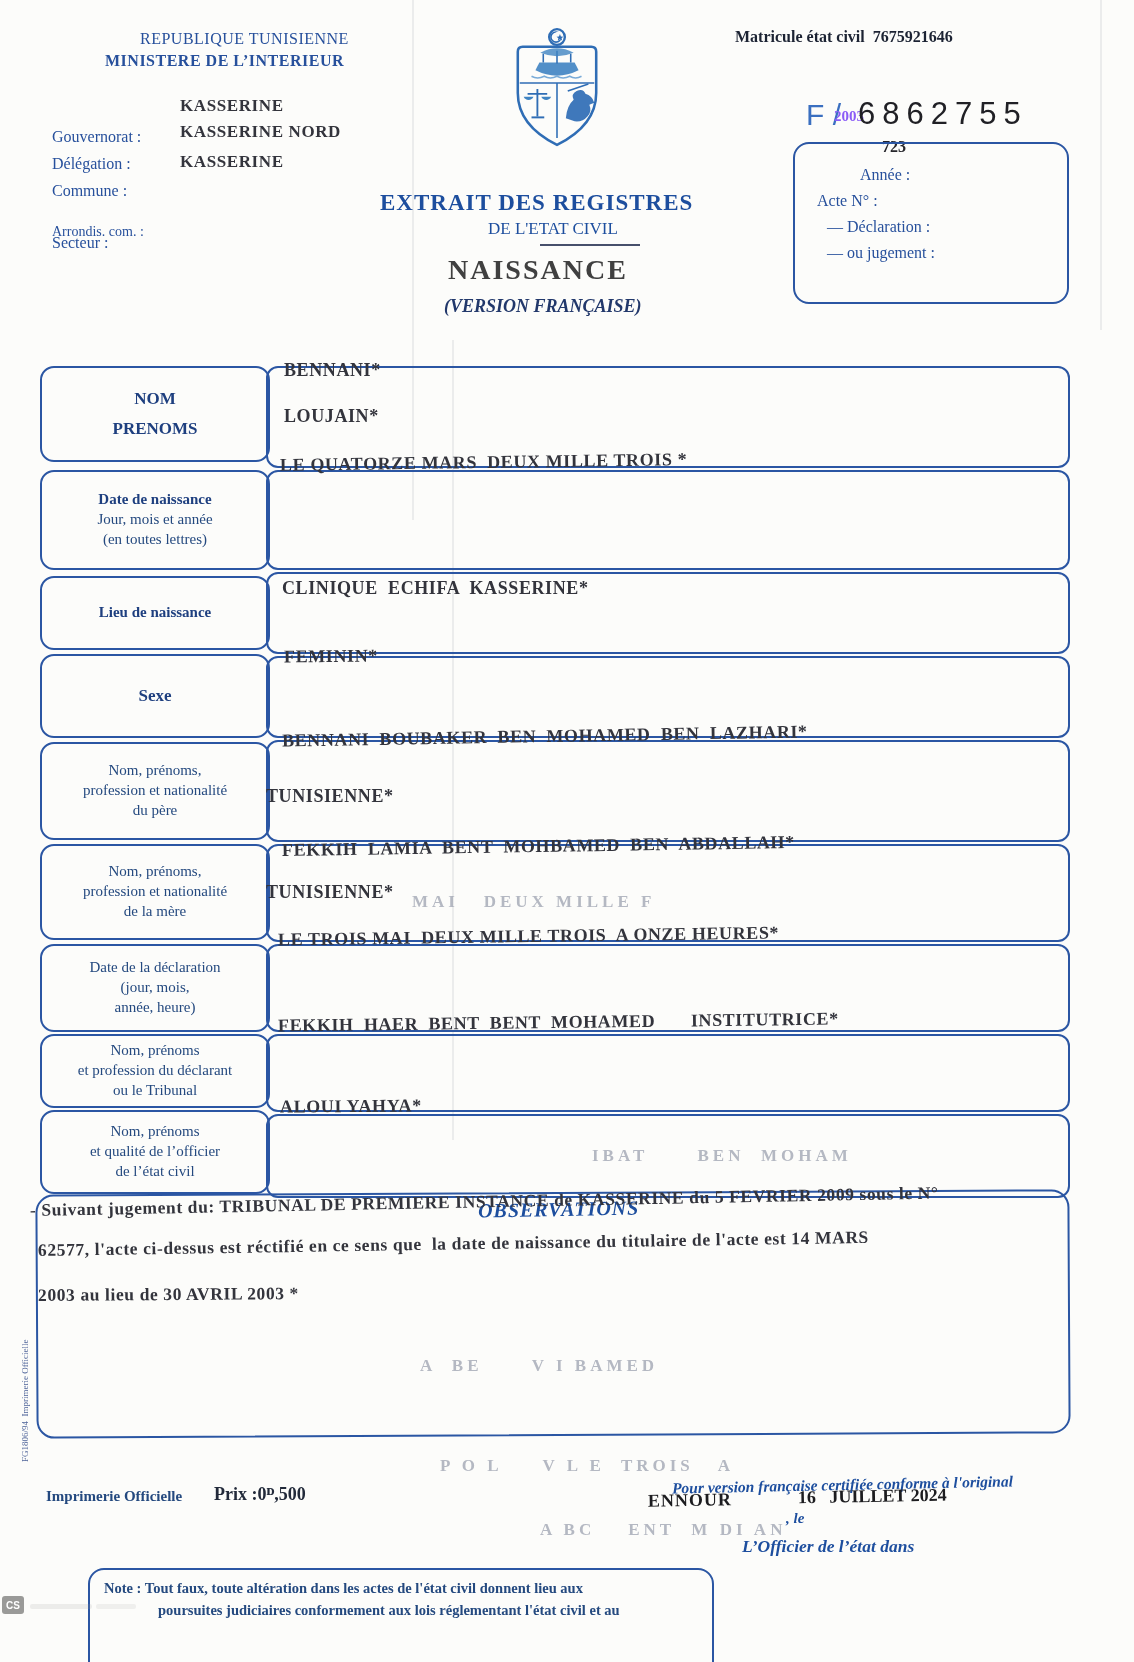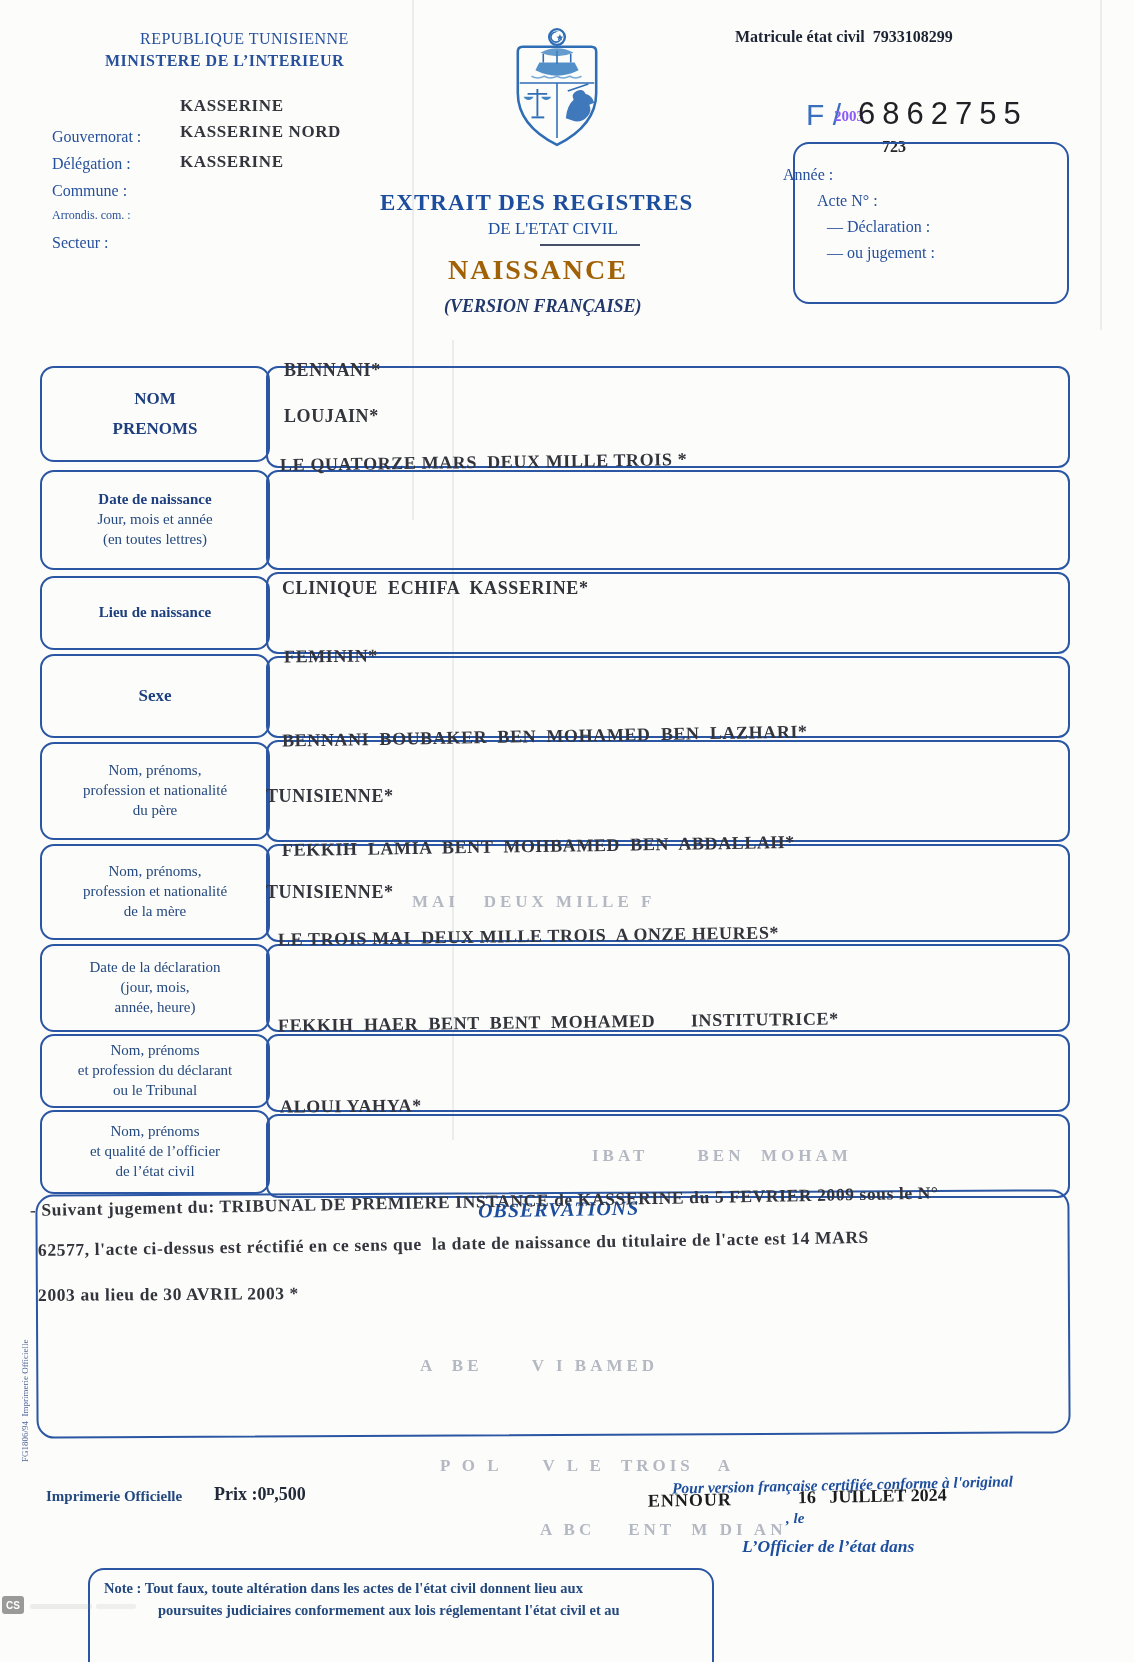--- a/index.html
+++ b/index.html
@@ -35,21 +35,21 @@
   <div class="abs blue nowrap" style="left:140px;top:30px;font-size:16px;letter-spacing:.5px">REPUBLIQUE TUNISIENNE</div>
   <div class="abs blue nowrap" style="left:105px;top:52px;font-size:16px;font-weight:bold;letter-spacing:.5px">MINISTERE DE L’INTERIEUR</div>
 
   <div class="abs typed" style="left:180px;top:96px;font-size:17px">KASSERINE</div>
   <div class="abs typed" style="left:180px;top:122px;font-size:17px">KASSERINE NORD</div>
   <div class="abs typed" style="left:180px;top:152px;font-size:17px">KASSERINE</div>
 
   <div class="abs blue nowrap" style="left:52px;top:128px;font-size:16px">Gouvernorat :</div>
   <div class="abs blue nowrap" style="left:52px;top:155px;font-size:16px">Délégation :</div>
   <div class="abs blue nowrap" style="left:52px;top:182px;font-size:16px">Commune :</div>
-  <div class="abs blue nowrap" style="left:52px;top:208px;font-size:12px">Arrondis. com. :</div>
+  <div class="abs blue nowrap" style="left:52px;top:224px;font-size:14px">Arrondis. com. :</div>
   <div class="abs blue nowrap" style="left:52px;top:234px;font-size:16px">Secteur :</div>
 
   <div class="abs" style="left:508px;top:26px">
     <svg width="98" height="122" viewBox="0 0 100 124">
       <circle cx="50" cy="11" r="8" fill="none" stroke="#2f6db5" stroke-width="2.4"></circle>
       <circle cx="49" cy="11" r="5.2" fill="none" stroke="#2f6db5" stroke-width="1.6"></circle>
       <circle cx="51.5" cy="9.8" r="4.2" fill="#fcfcfa"></circle>
       <path d="M53,8 l1,2.4 2.5,.2 -1.9,1.6 .6,2.4 -2.2,-1.3 -2.2,1.3 .6,-2.4 -1.9,-1.6 2.5,-.2 z" fill="#2f6db5"></path>
       <path d="M15,21 h70 q5,0 5,5 v42 q0,33 -40,53 q-40,-20 -40,-53 v-42 q0,-5 5,-5 z" fill="none" stroke="#2f6db5" stroke-width="2.6"></path>
       <path d="M12,58 h76" stroke="#2f6db5" stroke-width="1.6"></path>
@@ -60,37 +60,37 @@
       <path d="M50,58 v56" stroke="#2f6db5" stroke-width="1.6"></path>
       <path d="M30,64 v28 M20,69 h20" stroke="#2f6db5" stroke-width="1.9"></path>
       <path d="M16,72 a5.5,5.5 0 0 0 10,0 z" fill="#3f83c2"></path>
       <path d="M34,72 a5.5,5.5 0 0 0 10,0 z" fill="#3f83c2"></path>
       <path d="M24,93 h13" stroke="#2f6db5" stroke-width="2"></path>
       <path d="M59,94 q1,-13 8,-19 q-3,-6 3,-9 q7,-3 9,3 q7,2 9,9 l-5,2 q3,7 -2,12 q-5,6 -13,5 z" fill="#2f6db5" opacity=".92"></path>
       <path d="M61,66 l21,-7" stroke="#2f6db5" stroke-width="1.7"></path>
     </svg>
   </div>
 
-  <div class="abs nowrap" style="left:735px;top:28px;font-size:16px;font-weight:bold;color:#1c2333"><span>Matricule état civil</span>&nbsp;&nbsp;<span>7933108299</span></div>
+  <div class="abs nowrap" style="left:735px;top:28px;font-size:16px;font-weight:bold;color:#1c2333"><span>Matricule état civil</span>&nbsp;&nbsp;<span>7675921646</span></div>
 
   <div class="abs nowrap" style="left:806px;top:98px;font-size:30px;color:#3a6fc0;font-family:'Liberation Sans',sans-serif">F /</div>
   <div class="abs nowrap" style="left:834px;top:108px;font-size:15px;color:#8b5cf6;font-weight:bold">2003</div>
   <div class="abs nowrap" style="left:858px;top:96px;font-size:31px;color:#202025;font-family:'Liberation Sans',sans-serif;letter-spacing:7px">6862755</div>
   <div class="abs nowrap" style="left:882px;top:138px;font-size:16px;color:#26262b;font-weight:bold">723</div>
 
   <div class="abs" style="left:793px;top:142px;width:272px;height:158px;border:2px solid #2b56a3;border-radius:16px"></div>
-  <div class="abs blue nowrap" style="left:783px;top:166px;font-size:16px">Année :</div>
+  <div class="abs blue nowrap" style="left:860px;top:166px;font-size:16px">Année :</div>
   <div class="abs blue nowrap" style="left:817px;top:192px;font-size:16px">Acte N° :</div>
   <div class="abs blue nowrap" style="left:827px;top:218px;font-size:16px">— Déclaration :</div>
   <div class="abs blue nowrap" style="left:827px;top:244px;font-size:16px">— ou jugement :</div>
 
   <div class="abs nowrap" style="left:380px;top:190px;font-size:23px;font-weight:bold;color:#1d4e9e;letter-spacing:1px">EXTRAIT DES REGISTRES</div>
   <div class="abs nowrap" style="left:488px;top:219px;font-size:17px;color:#1d4e9e">DE L'ETAT CIVIL</div>
   <div class="abs" style="left:540px;top:244px;width:100px;height:2px;background:#47506b"></div>
-  <div class="abs nowrap" style="left:448px;top:254px;font-size:28px;font-weight:bold;color:#a16207;letter-spacing:2px">NAISSANCE</div>
+  <div class="abs nowrap" style="left:448px;top:254px;font-size:28px;font-weight:bold;color:#404040;letter-spacing:2px">NAISSANCE</div>
   <div class="abs nowrap" style="left:444px;top:296px;font-size:18px;font-weight:bold;font-style:italic;color:#22386b">(VERSION FRANÇAISE)</div>
 
   <div class="abs labelbox" style="top:366px;height:92px">
     <span class="lb-bold" style="font-size:17px">NOM</span>
     <span class="lb-bold" style="font-size:17px;margin-top:8px">PRENOMS</span>
   </div>
   <div class="abs valuebox" style="top:366px;height:98px"></div>
   <div class="abs typed" style="left:284px;top:360px">BENNANI*</div>
   <div class="abs typed" style="left:284px;top:406px">LOUJAIN*</div>
 

